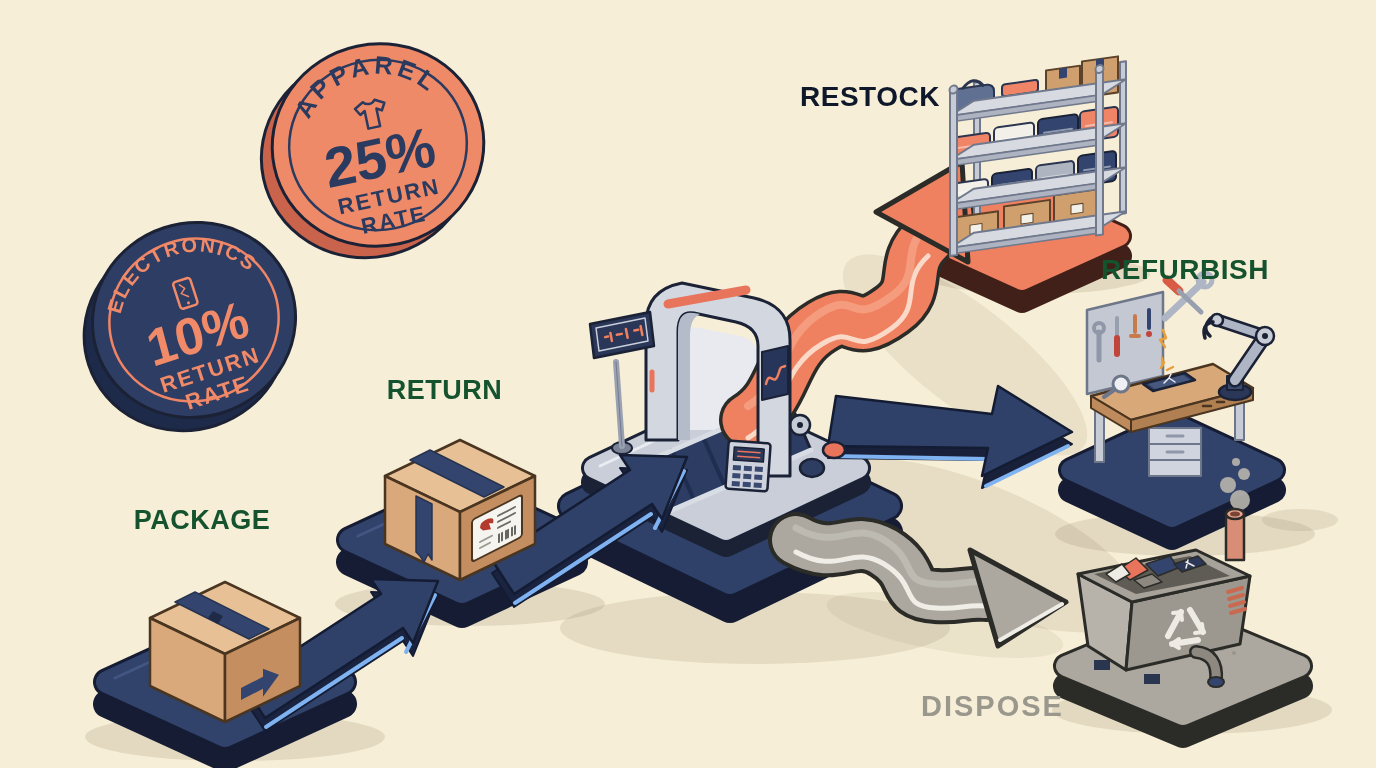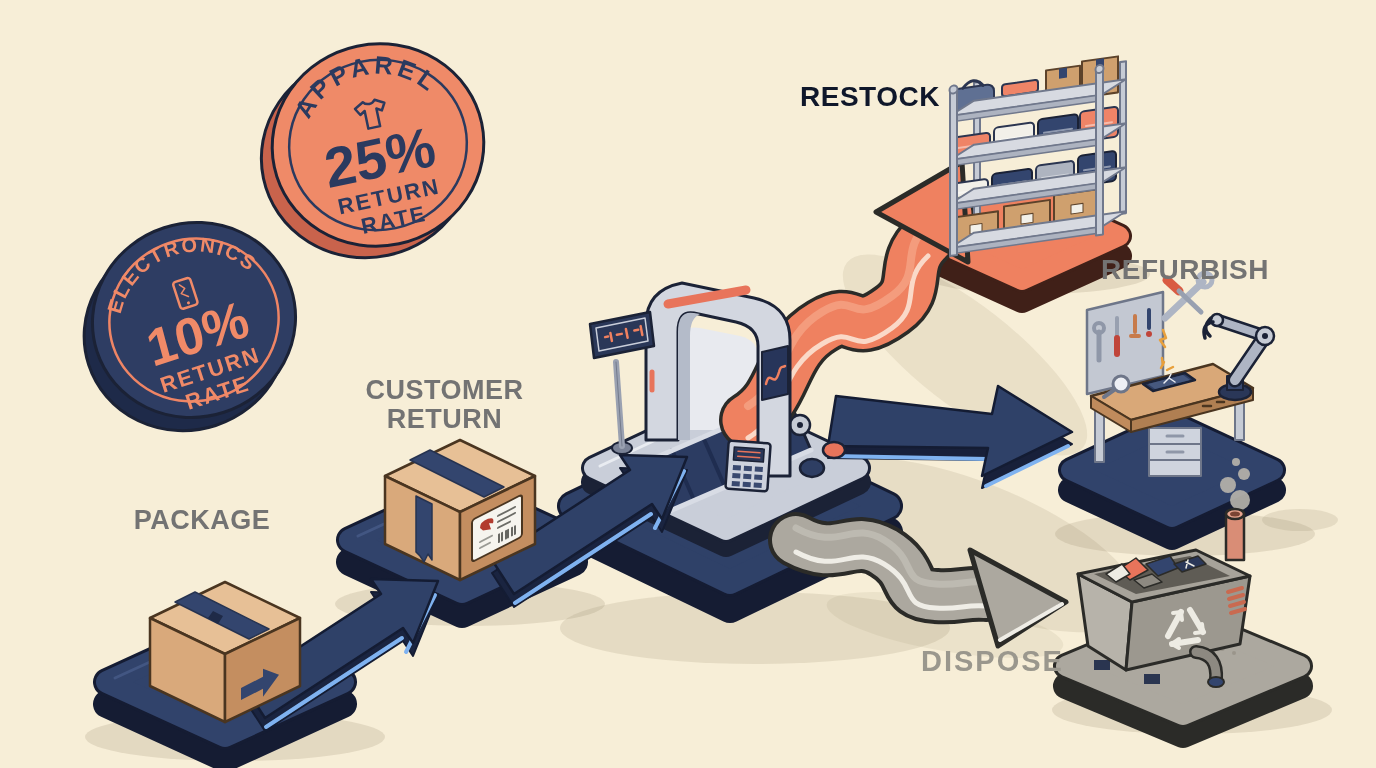--- a/index.html
+++ b/index.html
@@ -3,23 +3,23 @@
 <meta charset="utf-8">
 <style>
   html,body{margin:0;padding:0;background:#F7EED7;}
   .stage{position:relative;width:1376px;height:768px;overflow:hidden;background:#F7EED7;
          font-family:"Liberation Sans",sans-serif;}
   .stage svg{position:absolute;left:0;top:0;}
   svg *{stroke-linejoin:round;stroke-linecap:round;}
   svg text{font-family:"Liberation Sans",sans-serif;font-weight:bold;}
   .lbl{position:absolute;font-weight:bold;text-align:center;line-height:1.07;letter-spacing:.5px;}
   .lbl span{display:block;}
-  .lbl.navy{color:#737373;}
+  .lbl.navy{color:#14532d;}
   .lbl.orange{color:#0f172a;}
-  .lbl.grayc{color:#9A978D;letter-spacing:2px;}
+  .lbl.grayc{color:#9A978D;letter-spacing:2px;margin-top:45px;}
 </style>
 </head>
 <body>
 
 <div class="stage">
 <svg width="1376" height="768" viewBox="0 0 1376 768">
 
   <g fill="#8A7B5C">
     <ellipse cx="235" cy="737" rx="150" ry="24" opacity=".18"></ellipse>
     <ellipse cx="470" cy="604" rx="135" ry="22" opacity=".18"></ellipse>
@@ -362,21 +362,20 @@
     <text x="0" y="32" font-size="52" fill="#F08A68" text-anchor="middle" transform="skewX(-3)">10%</text>
     <text x="0" y="60" font-size="22" letter-spacing="2" fill="#F08A68" text-anchor="middle">RETURN</text>
     <text x="0" y="84" font-size="22" letter-spacing="2" fill="#F08A68" text-anchor="middle">RATE</text>
   </g>
 </svg>
 
   <div class="lbl navy" style="left:112px;top:506px;width:180px;font-size:27px">
     <span>PACKAGE</span>
   </div>
   <div class="lbl navy" style="left:357px;top:376px;width:175px;font-size:27px">
-    <span>CUSTOMER</span>
     <span>RETURN</span>
   </div>
   <div class="lbl navy" style="left:607px;top:513px;width:185px;font-size:27px">
   </div>
   <div class="lbl orange" style="left:790px;top:82px;width:160px;font-size:28px">
     <span>RESTOCK</span>
   </div>
   <div class="lbl navy" style="left:1095px;top:255px;width:180px;font-size:28px">
     <span>REFURBISH</span>
   </div>

